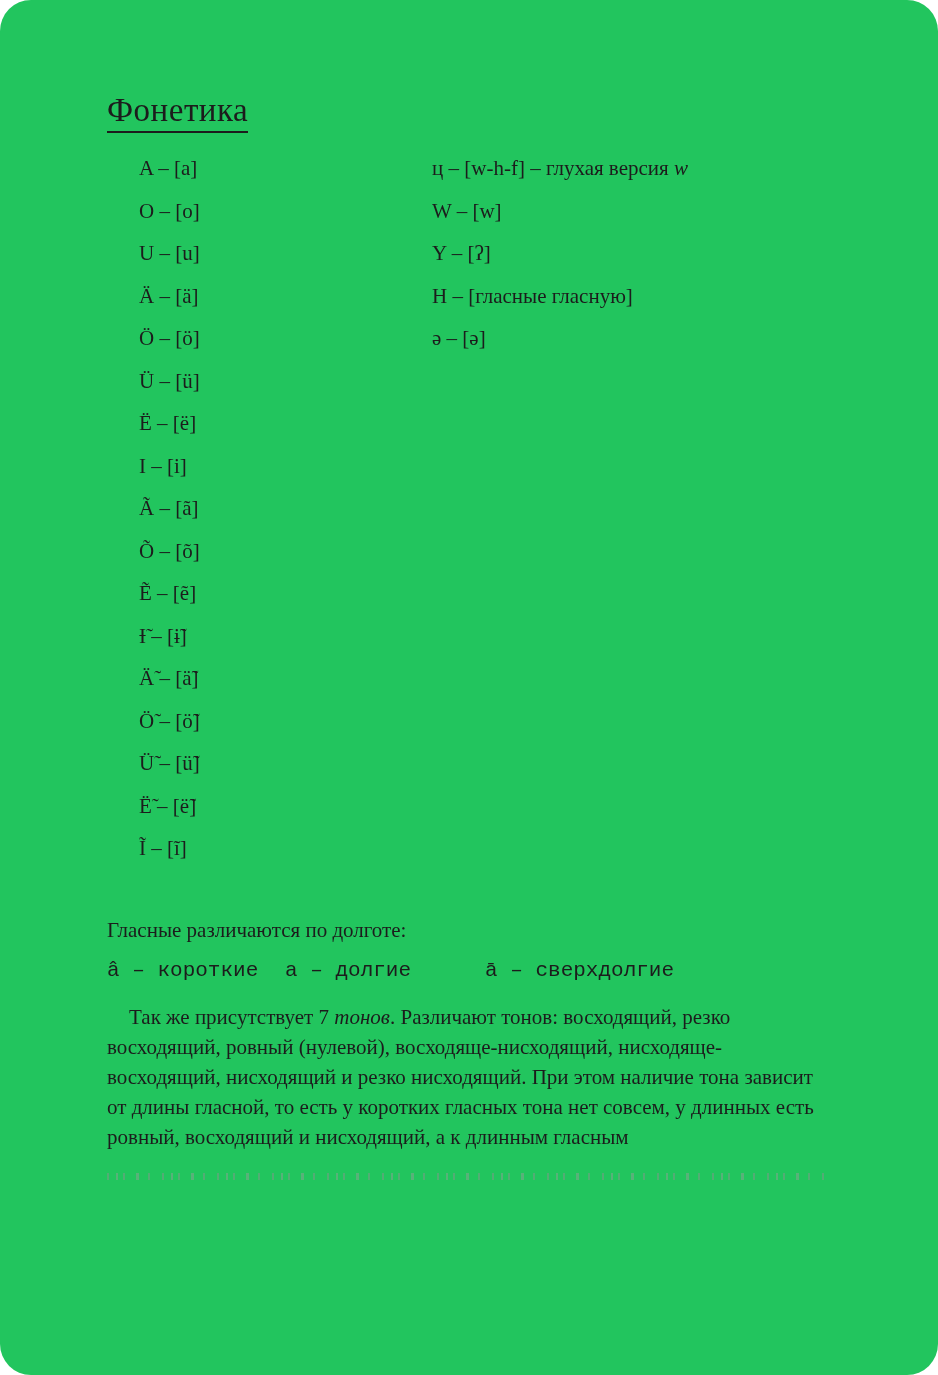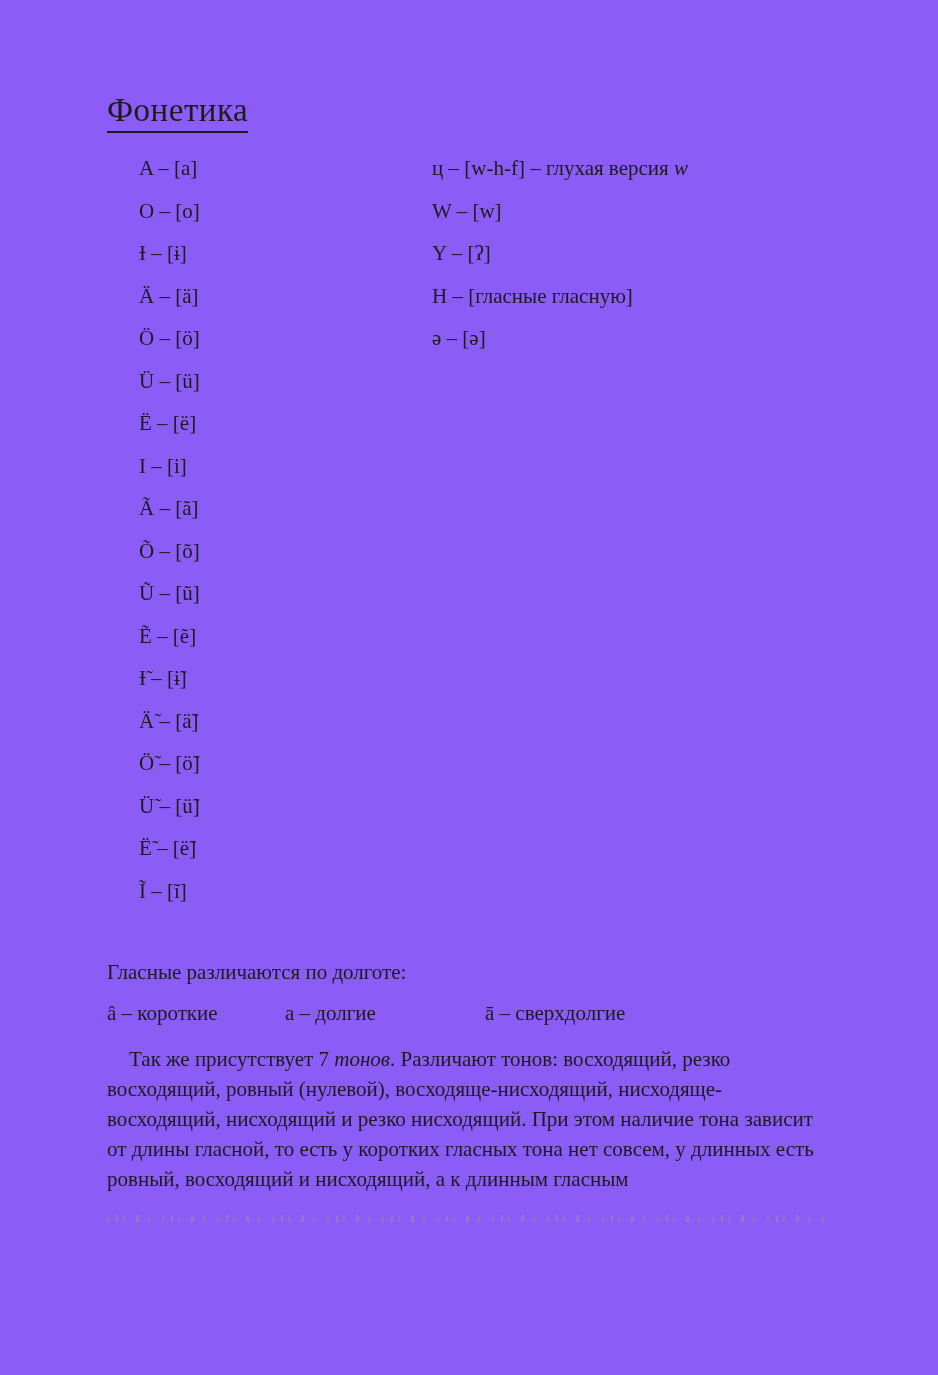--- a/index.html
+++ b/index.html
@@ -5,26 +5,27 @@
   html, body {
     margin: 0;
     padding: 0;
     background: #ffffff;
   }
   .page {
     position: relative;
     width: 938px;
     height: 1375px;
     margin: 0 auto;
-    background: #8b5cf6;
+    background: #22c55e;
     color: #1c1c1c;
     font-family: "Liberation Serif", "DejaVu Serif", serif;
     box-sizing: border-box;
     padding: 92px 107px 16px 107px;
     overflow: hidden;
+    border-radius: 31px;
   }
   .doc-title {
     margin: 0;
     font-size: 33px;
     font-weight: normal;
     line-height: 1.1;
     letter-spacing: 0.5px;
   }
   .doc-title .title-text {
     display: inline-block;
@@ -56,21 +57,21 @@
     margin-top: 40px;
     font-size: 21px;
     line-height: 24px;
   }
   .length-line {
     display: flex;
     margin-top: 17px;
     font-size: 21px;
     line-height: 24px;
   }
-  .length-item { white-space: nowrap; }
+  .length-item { white-space: nowrap; font-family: Liberation Mono, monospace; }
   .length-item:nth-of-type(1) { width: 178px; }
   .length-item:nth-of-type(2) { width: 200px; }
   .tones-paragraph {
     margin-top: 19px;
     font-size: 21px;
     line-height: 30px;
     text-align: left;
     text-indent: 22px;
   }
   .tones-italic {
@@ -106,25 +107,25 @@
     <div class="col-left">
 
         <div class="letter-row">
           <span>A</span><span> – </span><span>[a]</span>
         </div>
 
         <div class="letter-row">
           <span>O</span><span> – </span><span>[o]</span>
         </div>
 
-
-
-        <div class="letter-row">
-          <span>Ɨ</span><span> – </span><span>[ɨ]</span>
-        </div>
+        <div class="letter-row">
+          <span>U</span><span> – </span><span>[u]</span>
+        </div>
+
+
 
         <div class="letter-row">
           <span>Ä</span><span> – </span><span>[ä]</span>
         </div>
 
         <div class="letter-row">
           <span>Ö</span><span> – </span><span>[ö]</span>
         </div>
 
         <div class="letter-row">
@@ -140,23 +141,20 @@
         </div>
 
         <div class="letter-row">
           <span>Ã</span><span> – </span><span>[ã]</span>
         </div>
 
         <div class="letter-row">
           <span>Õ</span><span> – </span><span>[õ]</span>
         </div>
 
-        <div class="letter-row">
-          <span>Ũ</span><span> – </span><span>[ũ]</span>
-        </div>
 
         <div class="letter-row">
           <span>Ẽ</span><span> – </span><span>[ẽ]</span>
         </div>
 
         <div class="letter-row">
           <span>Ɨ̃</span><span> – </span><span>[ɨ̃]</span>
         </div>
 
         <div class="letter-row">

